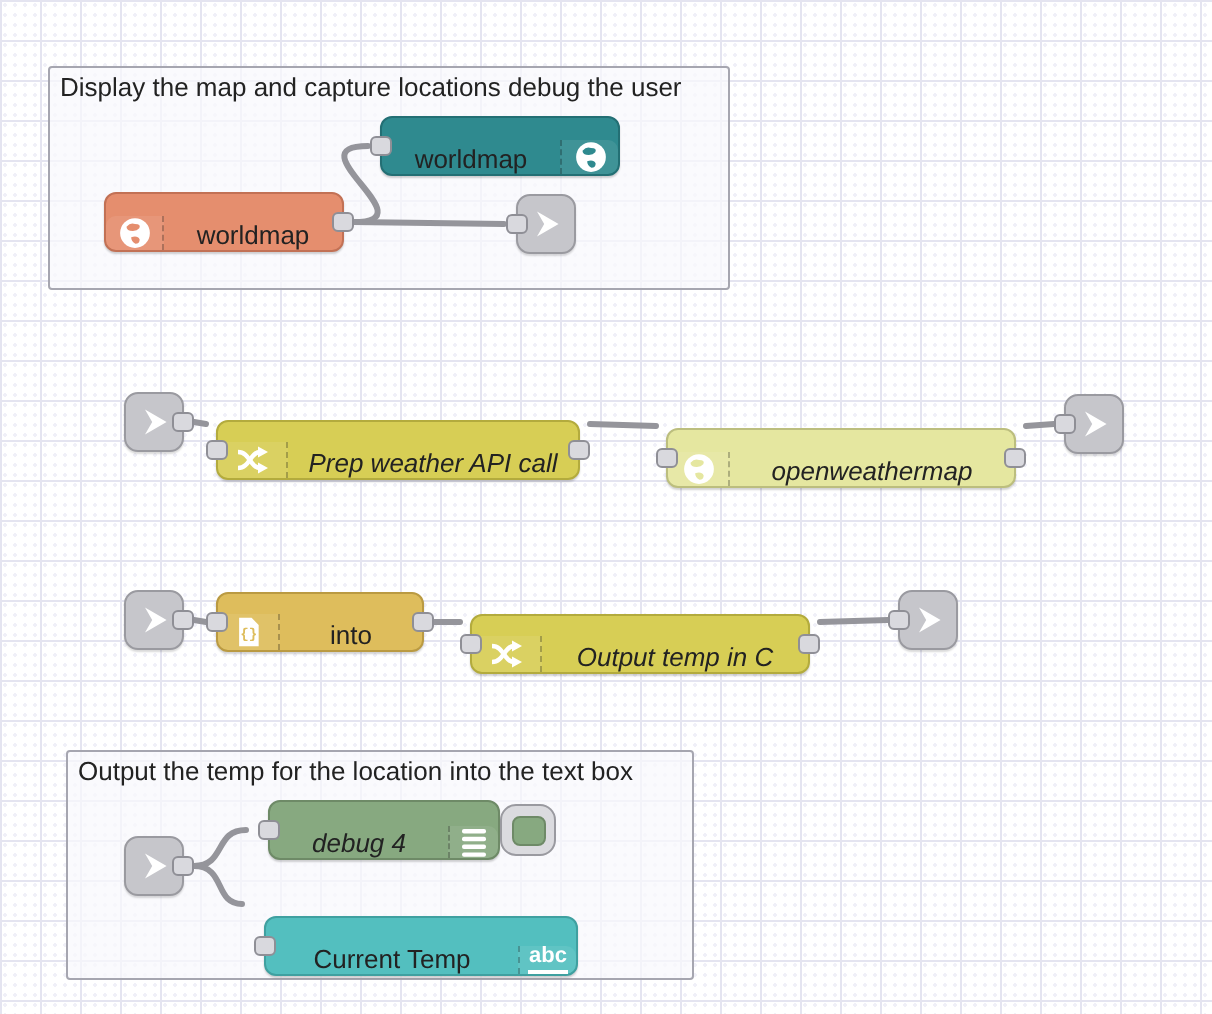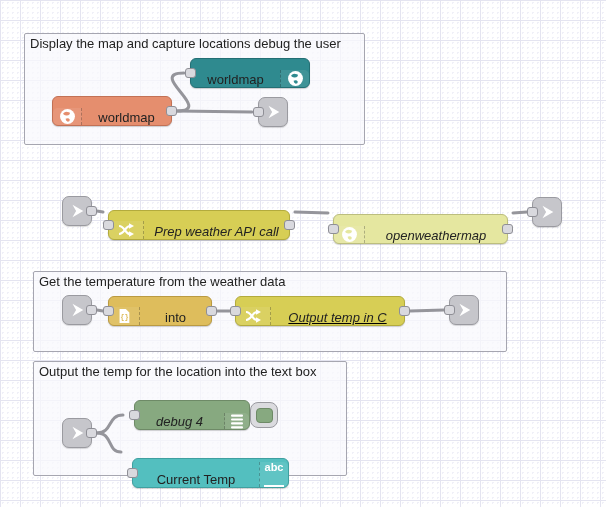--- a/index.html
+++ b/index.html
@@ -54,44 +54,41 @@
   
   .n-worldmap{background:#E58E6E;--bg:#E58E6E;border-color:#C27155;}
   .n-worldmap-web{background:#2F8A8F;--bg:#2F8A8F;border-color:#236F74;}
   .n-function{background:#D7CE55;--bg:#D7CE55;border-color:#B3AB3D;}
   .n-owm{background:#E5E7A0;--bg:#E5E7A0;border-color:#BCBE7E;}
   .n-json{background:#DEBD5C;--bg:#DEBD5C;border-color:#BA9A42;}
   .n-debug{background:#87A980;--bg:#87A980;border-color:#6E8A67;}
   .n-uitext{background:#53BFBF;--bg:#53BFBF;border-color:#3FA0A0;}
   .abc-glyph{
     font-size:11px;font-weight:bold;color:#fff;line-height:1;
-    border-bottom:2px solid #fff;padding:0 1px 12px 1px;
+    border-bottom:2px solid #fff;padding:0 1px 1px 1px;
   }
   .debug-btn-outer{
     position:absolute;width:28px;height:26px;border-radius:8px;
     background:#DBDBDF;border:1px solid #9A9AA0;box-sizing:border-box;
     display:flex;align-items:center;justify-content:center;
   }
   .debug-btn-inner{
     width:17px;height:15px;border-radius:4px;background:#87A980;border:1px solid #6E8A67;
     box-sizing:border-box;
   }
 </style>
 </head>
 <body>
 
 <div id="canvas">
 
   <div class="group" style="left:24px;top:33px;width:339px;height:110px;">
     <div class="group-title">Display the map and capture locations debug the user</div>
   </div>
-  <div class="group" style="left:33px;top:271px;width:472px;height:79px;">
-    <div class="group-title">Get the temperature from the weather data</div>
-  </div>
-  <div class="group" style="left:33px;top:361px;width:312px;height:113px;">
+  <div class="group" style="left:33px;top:375px;width:312px;height:113px;">
     <div class="group-title">Output the temp for the location into the text box</div>
   </div>
 
   <svg id="wires">
     <path class="wire" d="M177,111 C215,111 146,73 184,73"></path>
     <path class="wire" d="M177,111 L252,112"></path>
     <path class="wire" d="M97,211 L103,212"></path>
     <path class="wire" d="M295,212 L328,213"></path>
     <path class="wire" d="M513,213 L527,212"></path>
     <path class="wire" d="M97,310 L103,311"></path>
@@ -182,21 +179,21 @@
       <svg width="16" height="18" viewBox="0 0 18 18">
           <path d="M4,1 h7 l4,4 v12 h-11 z" fill="#fff"></path>
           <text x="9.5" y="12.5" font-size="8" font-weight="bold" fill="var(--bg)" text-anchor="middle" font-family="Liberation Mono, monospace">{}</text>
         </svg>
     </div>
     <span class="label">into</span>
     <div class="port port-in"></div>
     <div class="port port-out"></div>
   </div>
 
-  <div class="node n-function" style="left:235px;top:296px;width:170px;text-decoration:underline;">
+  <div class="node n-function" style="left:235px;top:307px;width:170px;">
     <div class="icon-region left" style="width:34px;">
       <svg width="18" height="18" viewBox="0 0 18 18">
         <path d="M2,5 C8,5 8,13 13,13" stroke="#fff" stroke-width="2.2" fill="none"></path>
         <path d="M2,13 C8,13 8,5 13,5" stroke="#fff" stroke-width="2.2" fill="none"></path>
         <path d="M12,2.2 L17,5 L12,7.8 Z" fill="#fff"></path>
         <path d="M12,10.2 L17,13 L12,15.8 Z" fill="#fff"></path>
       </svg>
     </div>
     <span class="label italic">Output temp in C</span>
     <div class="port port-in"></div>

